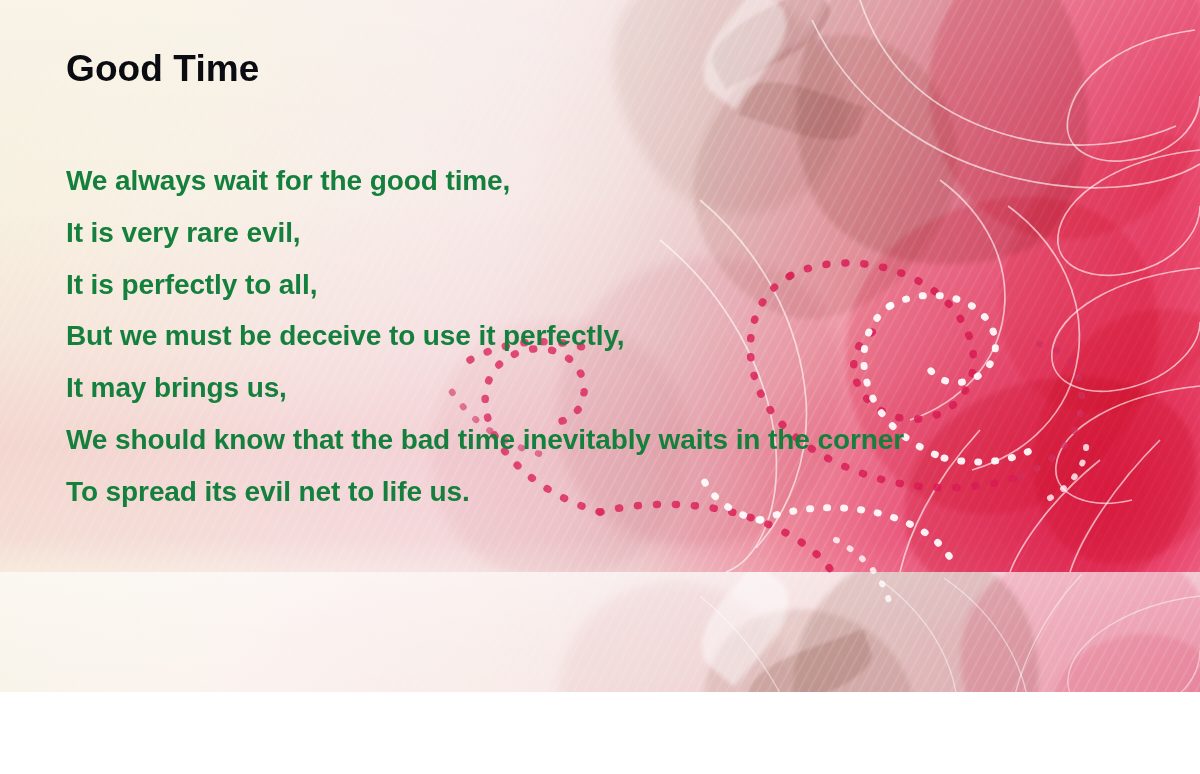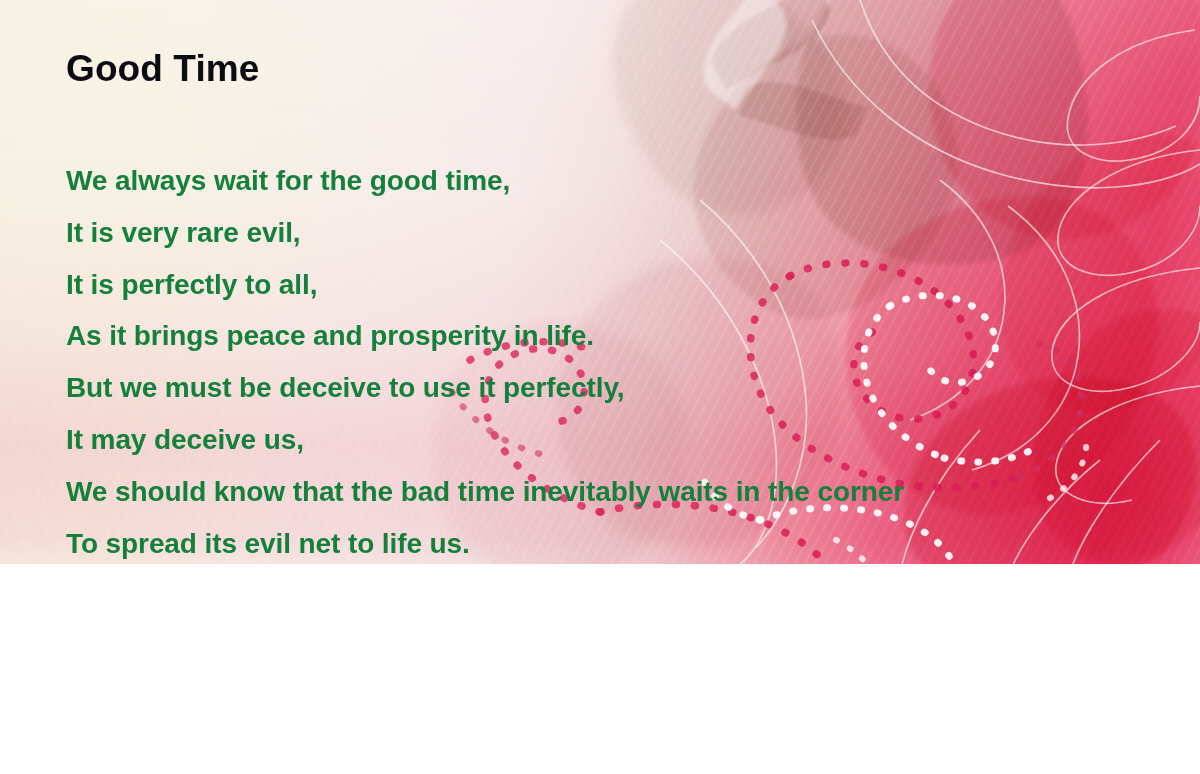--- a/index.html
+++ b/index.html
@@ -9,21 +9,21 @@
     background: #ffffff;
   }
   body {
     font-family: "Liberation Sans", sans-serif;
   }
 
   
   #poem-card {
     position: relative;
     width: 1200px;
-    height: 564px;
+    height: 692px;
     overflow: hidden;
     background: #f7f0e2;
   }
 
   .layer {
     position: absolute;
     inset: 0;
     pointer-events: none;
   }
 
@@ -391,22 +391,21 @@
   <div id="vignette" class="layer"></div>
 
   <div id="text-layer">
 
     <div id="poem-title">Good Time</div>
 
     <div id="poem-body">
       <div class="poem-line">We always wait for the good time,</div>
       <div class="poem-line">It is very rare evil,</div>
       <div class="poem-line">It is perfectly to all,</div>
-      <div class="poem-line">As it brings peace and prosperity in life.</div>
       <div class="poem-line">But we must be deceive to use it perfectly,</div>
-      <div class="poem-line">It may deceive us,</div>
+      <div class="poem-line">It may brings us,</div>
       <div class="poem-line">We should know that the bad time inevitably waits in the corner</div>
       <div class="poem-line">To spread its evil net to life us.</div>
     </div>
 
 
   </div>
 </div>
 
 </body></html>

